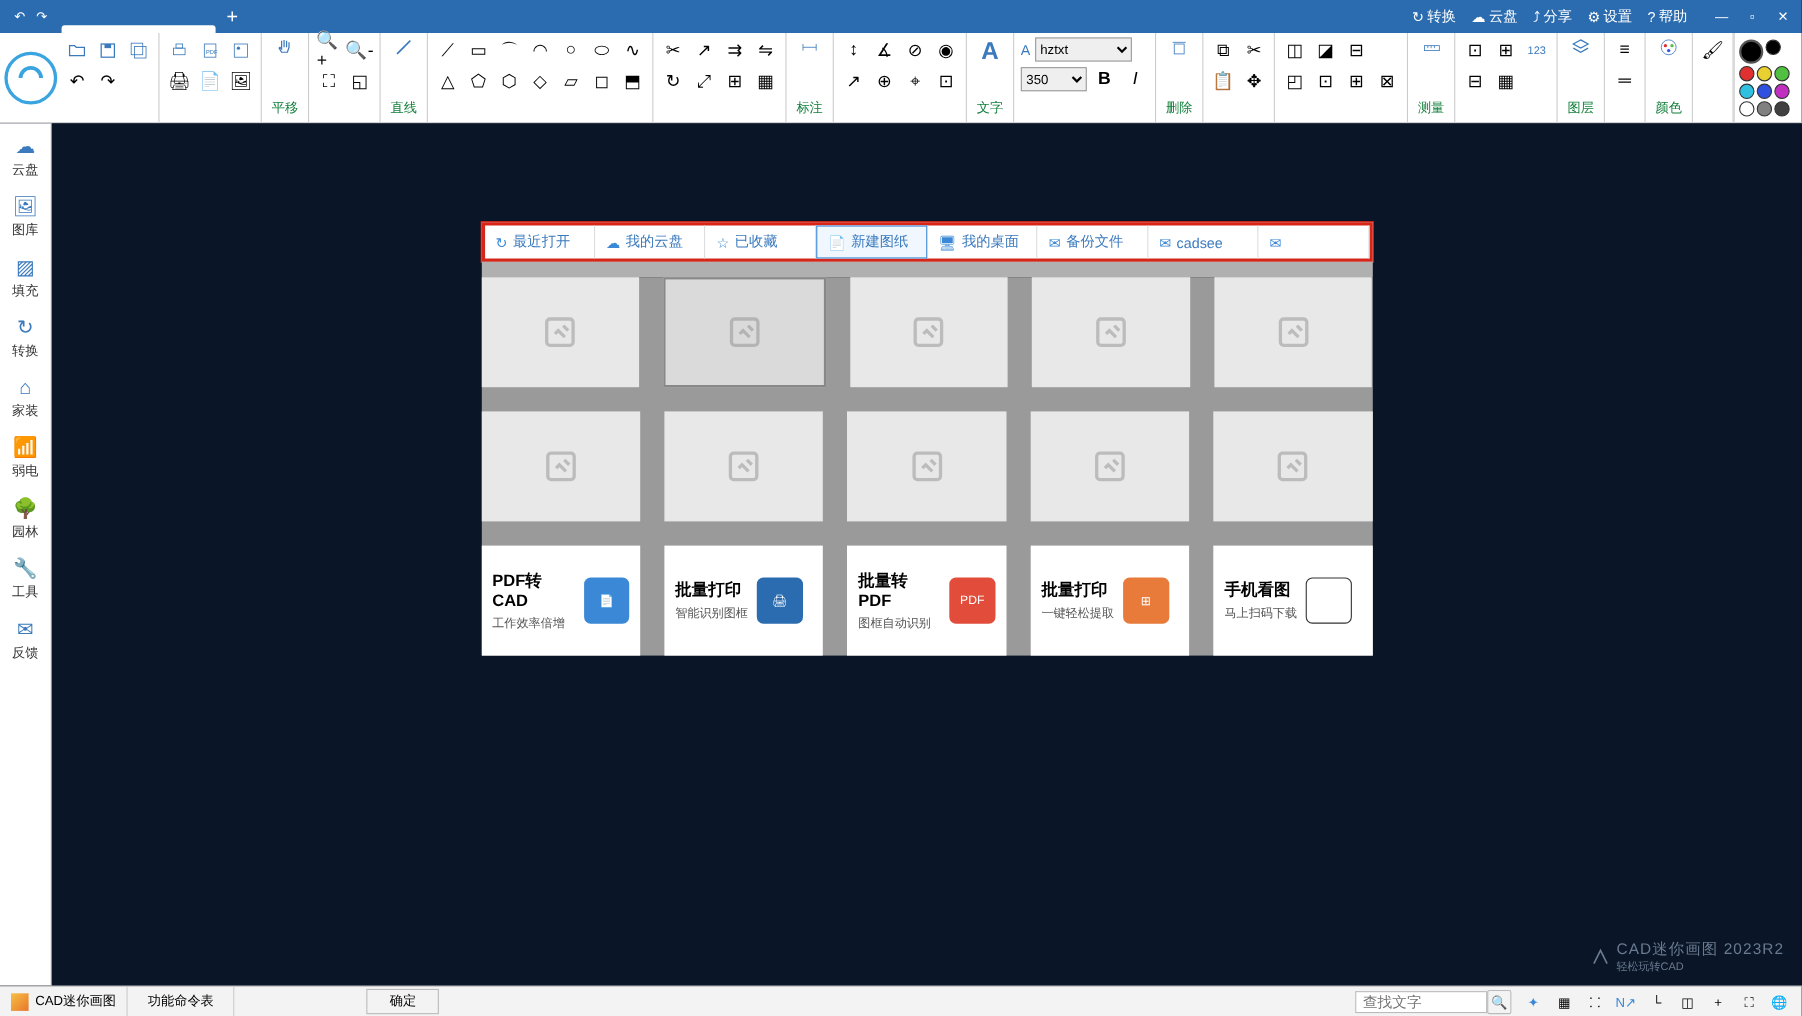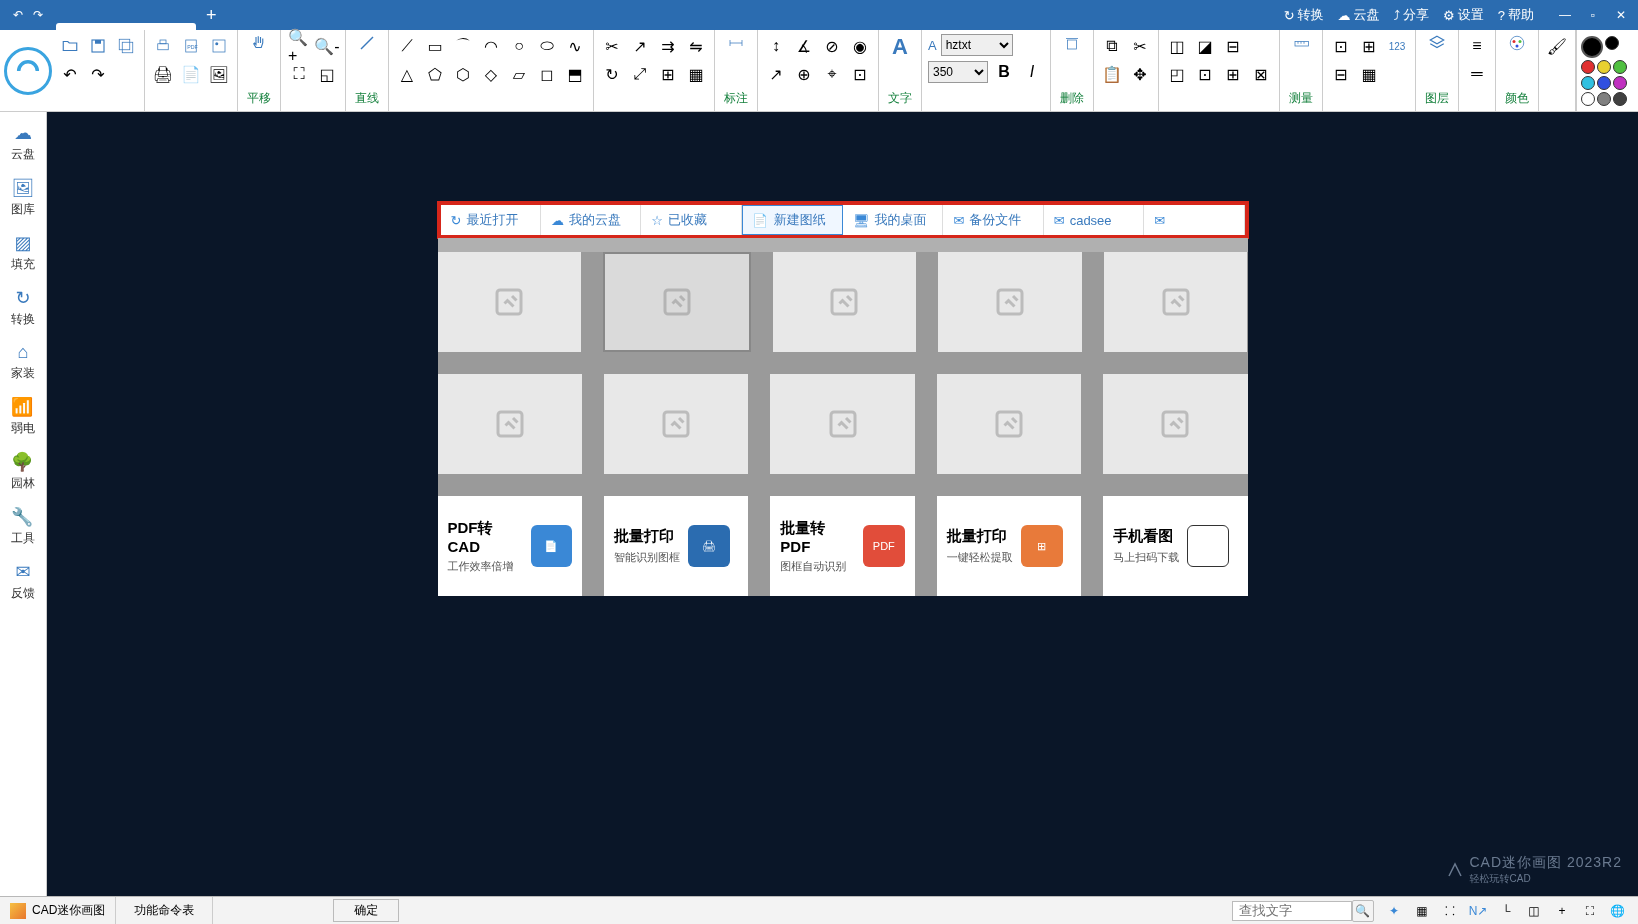--- a/index.html
+++ b/index.html
@@ -251,21 +251,21 @@
   </div>
   <div class="group">
     <div class="big-icon">
         <span style="font-size:22px;color:#3a7abd;font-weight:bold">A</span>
       </div>
     <div class="g-label">文字</div>
   </div>
   <div class="group">
     <div class="group-row">
       <span style="font-size:13px;color:#3a7abd">A</span>
-      <select class="sel" style="width:72px"><option>hztxt</option></select>
+      <select class="sel" style="width:88px"><option>hztxt</option></select>
     </div>
     <div class="group-row">
       <select class="sel" style="width:60px"><option>350</option></select>
       <div class="icon-btn">
           <b>B</b>
         </div>
       <div class="icon-btn">
           <i>I</i>
         </div>
     </div>

